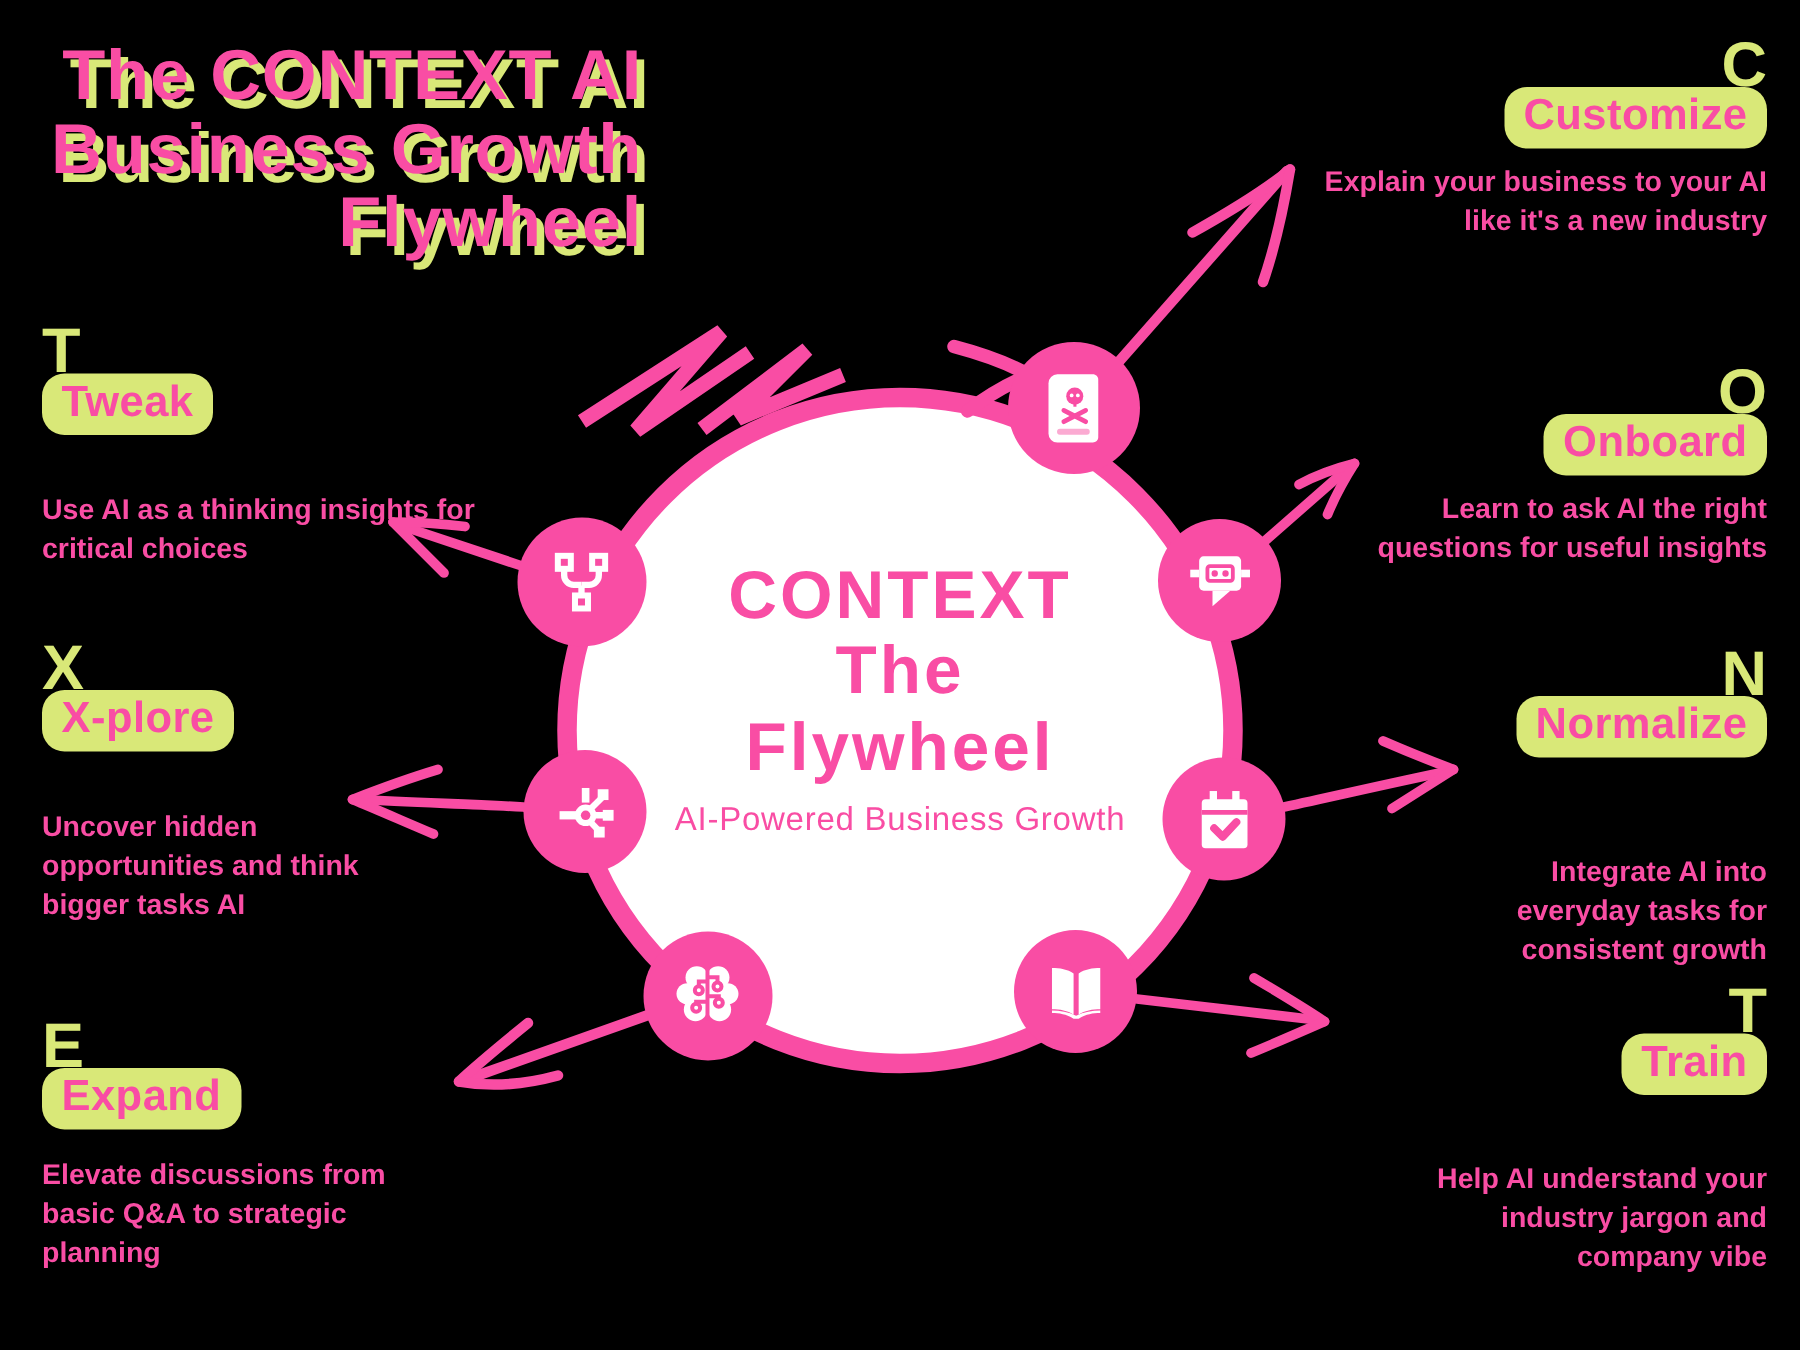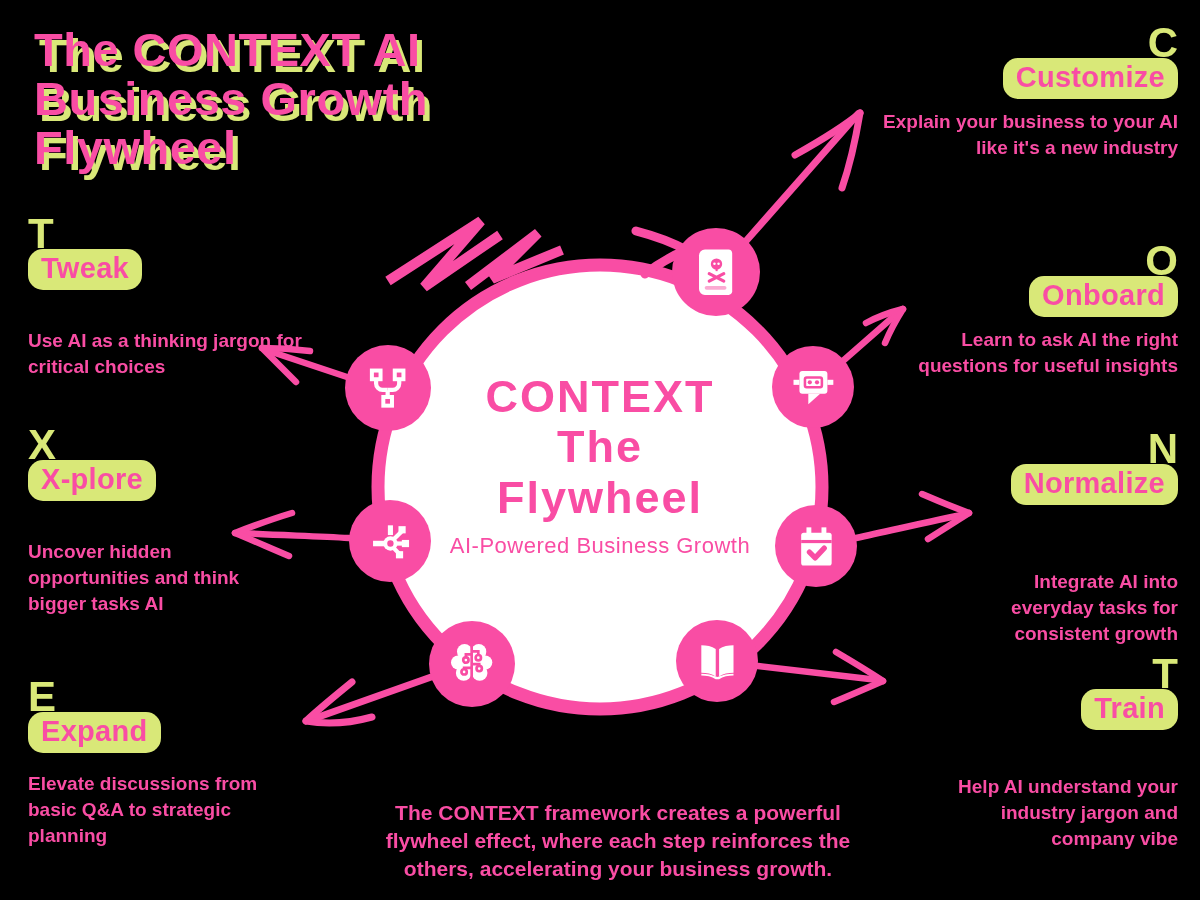--- a/index.html
+++ b/index.html
@@ -1,18 +1,18 @@
 <!DOCTYPE html>
 <html><head>
 <meta charset="utf-8">
 <style>
   html,body{margin:0;padding:0;background:#000;}
   .stage{position:relative;width:1200px;height:900px;background:#000;overflow:hidden;
          font-family:"Liberation Sans", sans-serif;}
-  .abs{position:absolute;}
+  .abs{position:absolute;text-align:right;}
 
   
   .title{left:34px;top:26px;color:#F94DA4;font-weight:bold;font-size:47px;line-height:1.04;
          letter-spacing:.5px;text-shadow:5px 6px 0 #D9E878;}
 
   
   .step{position:absolute;}
   .step.right{right:22px;text-align:right;}
   .step.left{left:28px;text-align:left;}
   .big-letter{color:#D9E878;font-weight:bold;font-size:42px;line-height:1;}
@@ -233,30 +233,29 @@
 
   <section class="step right" style="top:653px">
     <div class="big-letter">T</div>
     <div class="pill"><span>Train</span></div>
     <p class="desc" style="width:240px;margin-top:44px">Help AI understand your industry jargon and company vibe</p>
   </section>
 
   <section class="step left" style="top:213px">
     <div class="big-letter">T</div>
     <div class="pill"><span>Tweak</span></div>
-    <p class="desc" style="width:290px;margin-top:38px">Use AI as a thinking jargon for critical choices</p>
+    <p class="desc" style="width:290px;margin-top:38px">Use AI as a thinking insights for critical choices</p>
   </section>
 
   <section class="step left" style="top:424px">
     <div class="big-letter">X</div>
     <div class="pill"><span>X-plore</span></div>
     <p class="desc" style="width:240px;margin-top:38px">Uncover hidden opportunities and think bigger tasks AI</p>
   </section>
 
   <section class="step left" style="top:676px">
     <div class="big-letter">E</div>
     <div class="pill"><span>Expand</span></div>
     <p class="desc" style="width:250px;margin-top:18px">Elevate discussions from basic Q&amp;A to strategic planning</p>
   </section>
 
-  <p class="abs footer">The CONTEXT framework creates a powerful flywheel effect, where each step reinforces the others, accelerating your business growth.</p>
 
 </div>
 
 </body></html>

